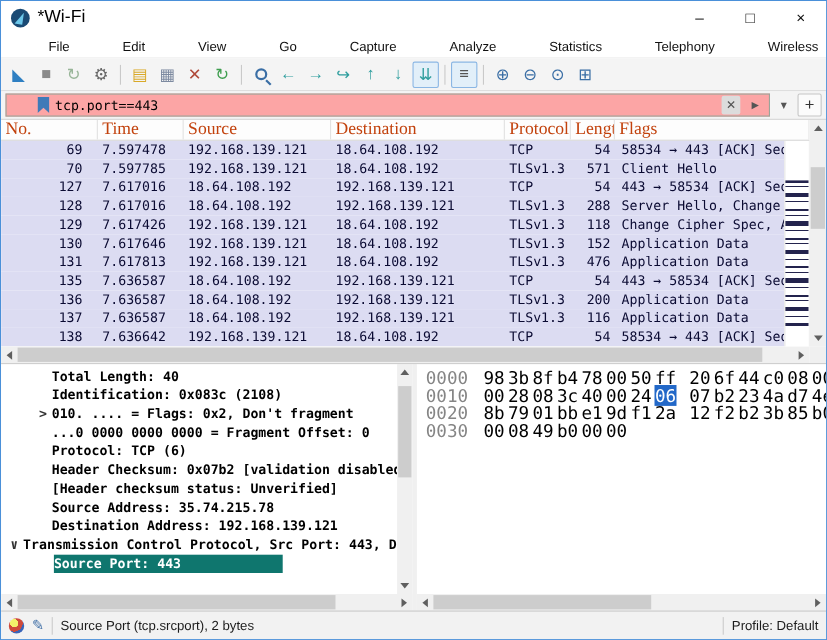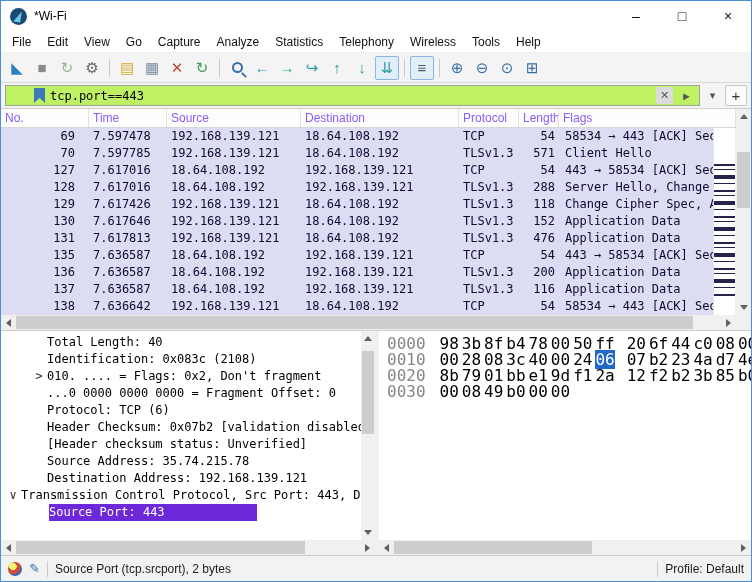--- a/index.html
+++ b/index.html
@@ -13,29 +13,29 @@
     overflow: hidden;
     position: relative;
   }
 
   
   .titlebar { flex: 0 0 30px; background: #fff; display: flex; align-items: center; }
   .app-icon { width: 17px; height: 17px; margin: 0 7px 0 9px; border-radius: 50%;
     background: #1a4a74; position: relative; overflow: hidden; flex: 0 0 17px; }
   .fin { position: absolute; left: 4px; top: 3px; width: 0; height: 0;
     border-left: 7px solid transparent; border-bottom: 11px solid #6cc7ea; transform: rotate(8deg); }
-  .title-text { font-size: 12px; color: #000; }
+  .title-text { font-size: 16px; color: #000; }
   .caption-buttons { margin-left: auto; display: flex; height: 100%; }
   .cap-btn { width: 46px; height: 100%; display: flex; align-items: center; justify-content: center;
     font-size: 14px; color: #111; }
 
   
   .menubar { flex: 0 0 22px; background: #fff; display: flex; align-items: center;
     font-size: 12px; padding-left: 3px; border-bottom: 1px solid #f0f0f0; }
-  .menu-item { padding: 3px 8px; color: #111; }
+  .menu-item { padding: 3px 8px; color: #111; margin-left: 32px; }
 
   
   .toolbar { flex: 0 0 30px; background: #f4f4f4; border-bottom: 1px solid #d9d9d9;
     display: flex; align-items: center; padding: 0 4px; gap: 1px; }
   .tb-btn { width: 24px; height: 24px; display: flex; align-items: center; justify-content: center;
     font-size: 15px; border: 1px solid transparent; border-radius: 2px; }
   .tb-btn.active { border-color: #8ab6e4; background: #e2eff9; }
   .tb-sep { width: 1px; height: 18px; background: #c9c9c9; margin: 0 4px; }
   .mag { width: 11px; height: 11px; border: 2px solid #3a6ea5; border-radius: 50%; position: relative; display: inline-block; }
   .mag::after { content: ""; position: absolute; width: 2px; height: 6px; background: #3a6ea5;
@@ -54,22 +54,22 @@
     font-size: 11px; color: #555; }
   .fbtn.boxed { background: #dcdcdc; border-radius: 2px; }
   .add-btn { width: 22px; height: 21px; display: flex; align-items: center; justify-content: center;
     font-size: 15px; color: #333; background: #fbfbfb; border: 1px solid #c6c6c6; border-radius: 2px; }
 
   
   .packet-area { flex: 0 0 221px; position: relative; display: flex; flex-direction: column;
     background: #fff; border-bottom: 1px solid #cfcfcf; }
   .plist-header { flex: 0 0 19px; display: flex; background: #fdfdfd;
     border-bottom: 1px solid #d6d6d6; margin-right: 15px; overflow: hidden; }
-  .plist-header .pc { border-right: 1px solid #e2e2e2; font-size: 12px; color: #8b5cf6;
-    line-height: 18px; padding-left: 4px; white-space: pre; }
+  .plist-header .pc { border-right: 1px solid #e2e2e2; font-size: 16px; color: #c2410c;
+    line-height: 18px; padding-left: 4px; white-space: pre; font-family: Liberation Serif, serif; }
   .plist-header .c0 { text-align: left; padding-left: 4px; }
   .plist-body { flex: 1; display: flex; overflow: hidden; }
   .plist-rows { flex: 1; overflow: hidden; }
   .prow { height: 17px; display: flex; background: #dcdcf2; color: #0a0a32;
     font-family: "DejaVu Sans Mono", monospace; font-size: 12px; overflow: hidden; }
   .pc { flex: 0 0 auto; overflow: hidden; white-space: pre; line-height: 17px; }
   .c0 { width: 88px; text-align: right; padding-right: 14px; }
   .c1 { width: 78px;  padding-left: 4px; }
   .c2 { width: 134px; padding-left: 4px; }
   .c3 { width: 158px; padding-left: 4px; }
@@ -97,28 +97,28 @@
   .tri { width: 0; height: 0; display: block; }
   .tri-up    { border-left: 4px solid transparent; border-right: 4px solid transparent; border-bottom: 5px solid #5f5f5f; }
   .tri-down  { border-left: 4px solid transparent; border-right: 4px solid transparent; border-top: 5px solid #5f5f5f; }
   .tri-left  { border-top: 4px solid transparent; border-bottom: 4px solid transparent; border-right: 5px solid #5f5f5f; }
   .tri-right { border-top: 4px solid transparent; border-bottom: 4px solid transparent; border-left: 5px solid #5f5f5f; }
 
   
   .bottom { flex: 1 1 auto; display: flex; background: #f0f0f0; min-height: 0; }
   .details-pane { flex: 0 0 374px; background: #fff; display: flex; flex-direction: column; min-width: 0; }
   .details-main { flex: 1 1 auto; display: flex; overflow: hidden; }
-  .details-rows { flex: 1 1 auto; padding-top: 3px; overflow: hidden; }
+  .details-rows { flex: 1 1 auto; padding-top: 3px; overflow: hidden; font-weight: bold; }
   .drow { height: 17px; line-height: 17px; font-family: "DejaVu Sans Mono", monospace;
     font-size: 12px; white-space: pre; color: #000; overflow: hidden; }
   .lvl0 { padding-left: 20px; }
   .lvl1 { padding-left: 48px; }
   .lvl2 { padding-left: 46px; }
   .exp { display: inline-block; width: 16px; margin-left: -16px; color: #333; text-align: center; }
-  .dsel { background: #6d28d9; color: #fff; display: inline-block; padding-right: 92px; }
+  .dsel { background: #0f766e; color: #fff; display: inline-block; padding-right: 92px; }
 
   .vsplit { flex: 0 0 4px; background: #f0f0f0; }
 
   .hex-pane { flex: 1 1 auto; background: #fff; display: flex; flex-direction: column; min-width: 0; }
   .hex-rows { flex: 1 1 auto; padding: 5px 0 0 8px; overflow: hidden; }
   .hrow { height: 16px; line-height: 16px; font-family: "DejaVu Sans Mono", monospace;
     font-size: 16px; white-space: pre; }
   .hoff { color: #858585; margin-right: 14px; }
   .hbyte { margin-right: 3px; }
   .hbyte.g8 { margin-left: 9px; }
@@ -231,21 +231,21 @@
       </div>
       <div class="tb-btn">
         <span style="color: rgb(58, 110, 165);">⊙</span>
       </div>
       <div class="tb-btn">
         <span style="color: rgb(58, 110, 165);">⊞</span>
       </div>
     </div>
 
   <div class="filterbar">
-    <div class="filter-field" style="background: #bef264; padding-left: 28px;">
+    <div class="filter-field" style="background: #fca5a5; padding-left: 28px;">
       <span class="bookmark"></span>
       <span class="filter-text">tcp.port==443</span>
       <span class="fbtn boxed">✕</span>
       <span class="fbtn">►</span>
     </div>
     <span class="fbtn">▾</span>
     <div class="add-btn">+</div>
   </div>
 
   <div class="packet-area">

